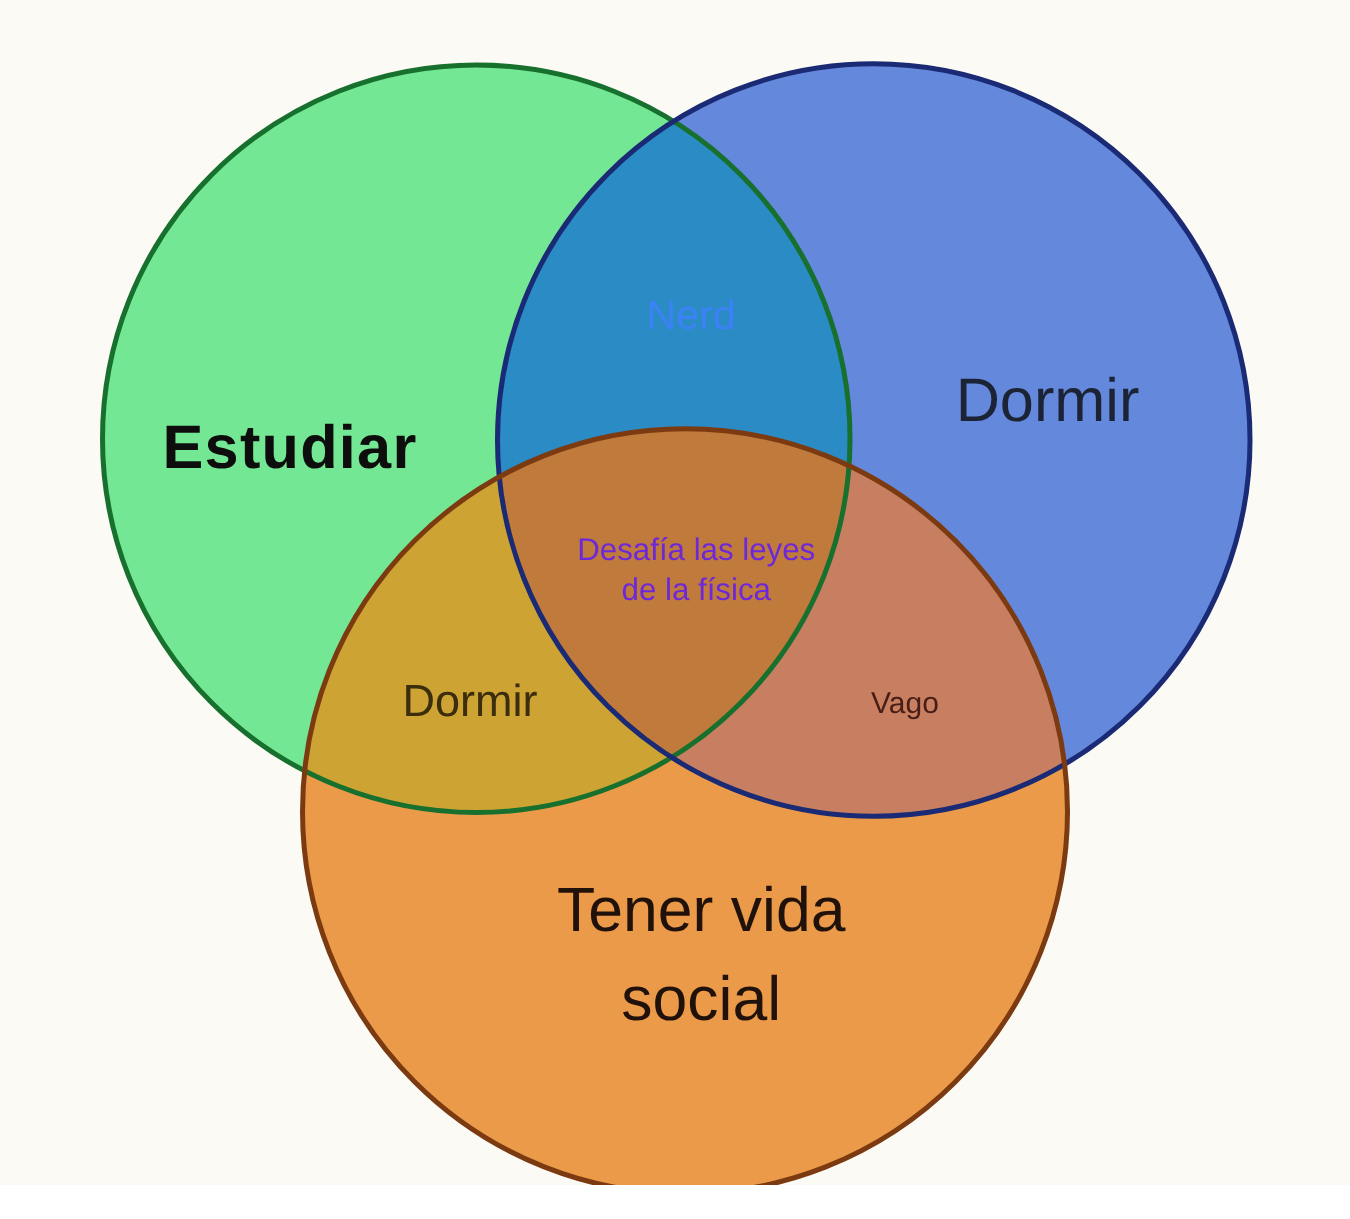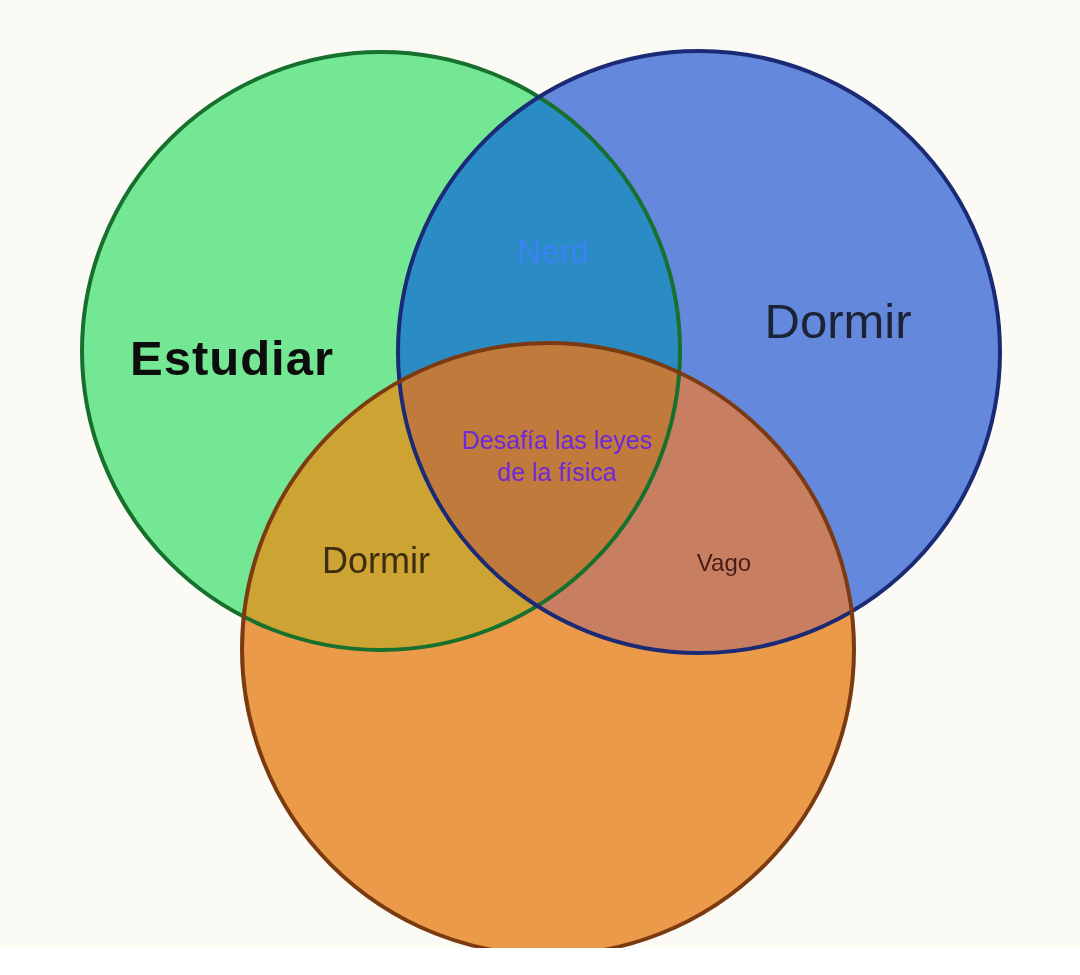--- a/index.html
+++ b/index.html
@@ -120,20 +120,21 @@
       </g>
     </g>
 
     <circle cx="381" cy="351" r="299" fill="none" stroke-width="4" stroke="#17702d"></circle>
     <circle cx="699" cy="352" r="301" fill="none" stroke-width="4" stroke="#1b2a74"></circle>
     <circle cx="548" cy="649" r="306" fill="none" stroke-width="4" stroke="#7c3a10"></circle>
   </svg>
 
   <div class="label label-estudiar">Estudiar</div>
   <div class="label label-dormir">Dormir</div>
+  <div class="label label-social">Tener vida social</div>
 
   <div class="label label-nerd">Nerd</div>
   <div class="label label-zombi">Dormir</div>
   <div class="label label-vago">Vago</div>
   <div class="label label-center">Desafía las leyes de la física</div>
 
   <div class="bottom-strip"></div>
 </div>
 
 </body></html>

